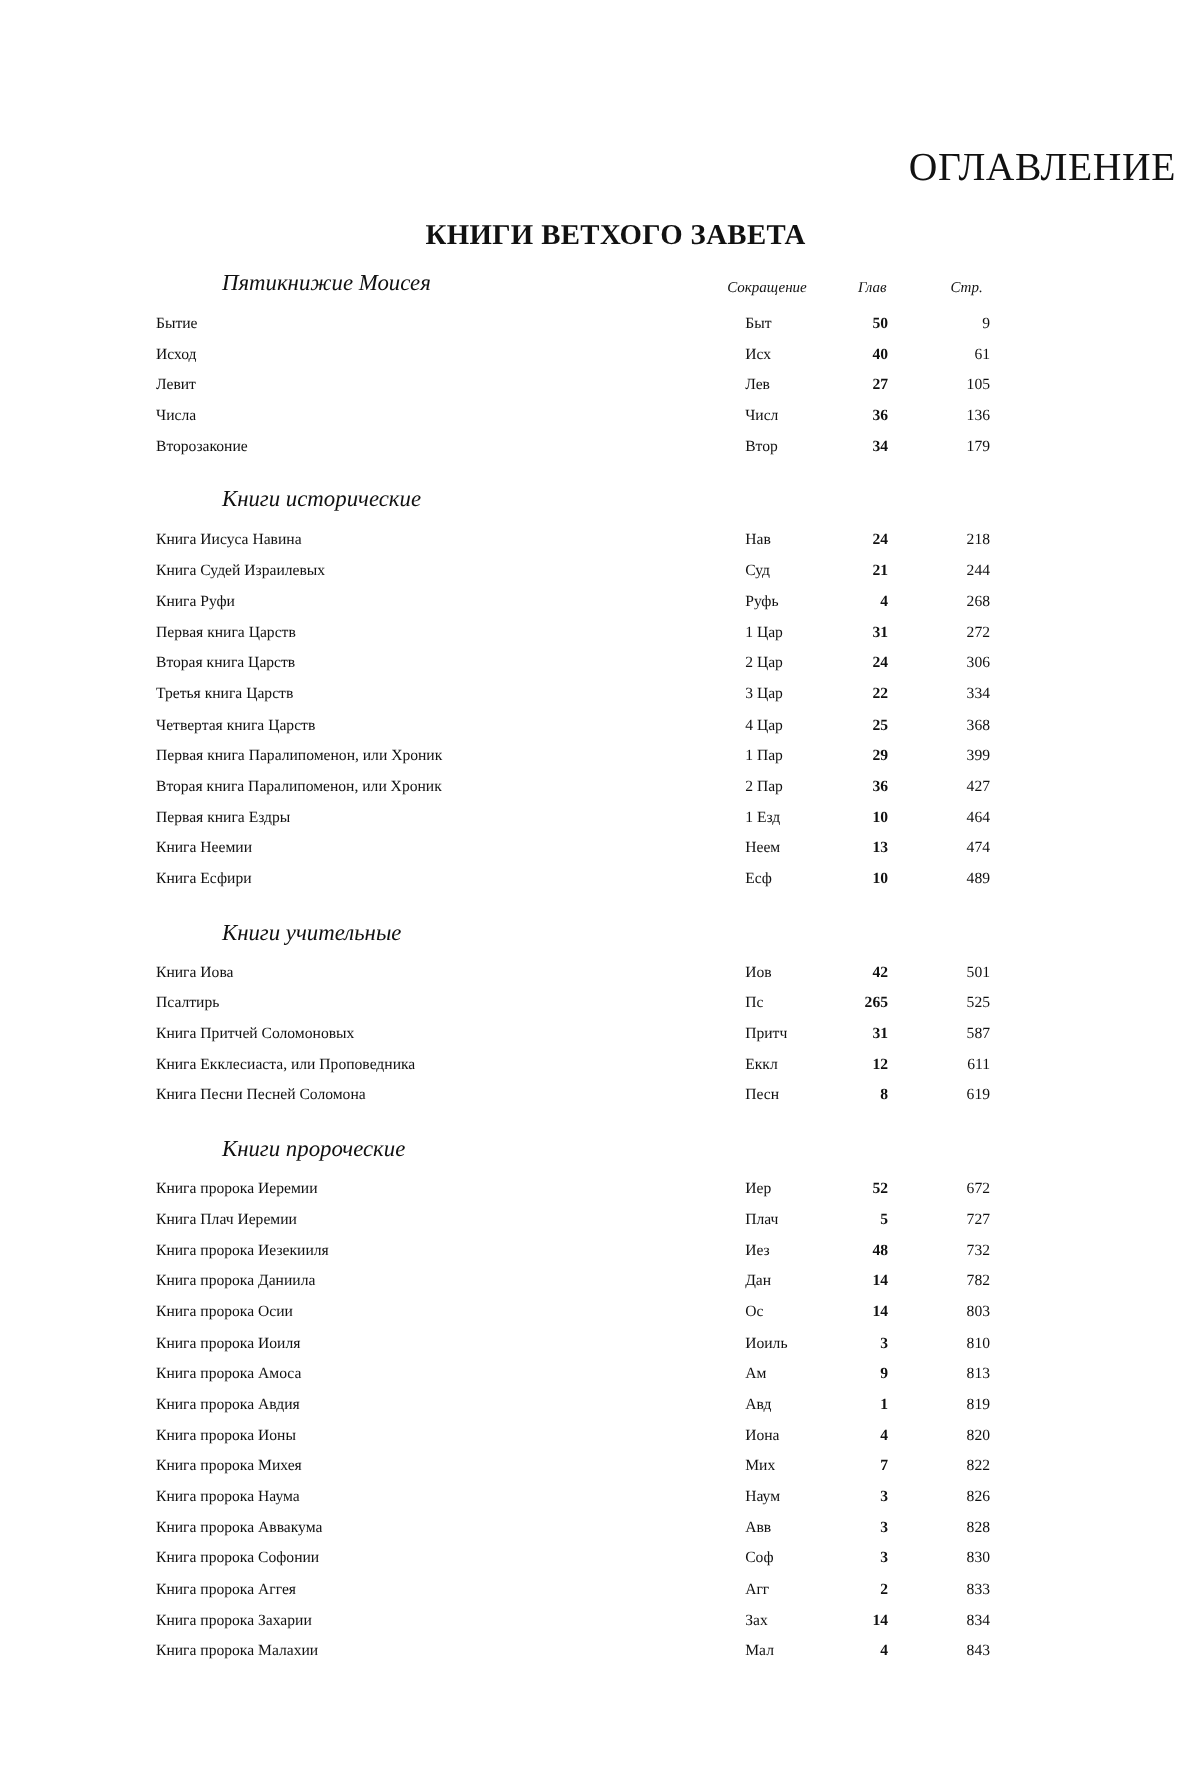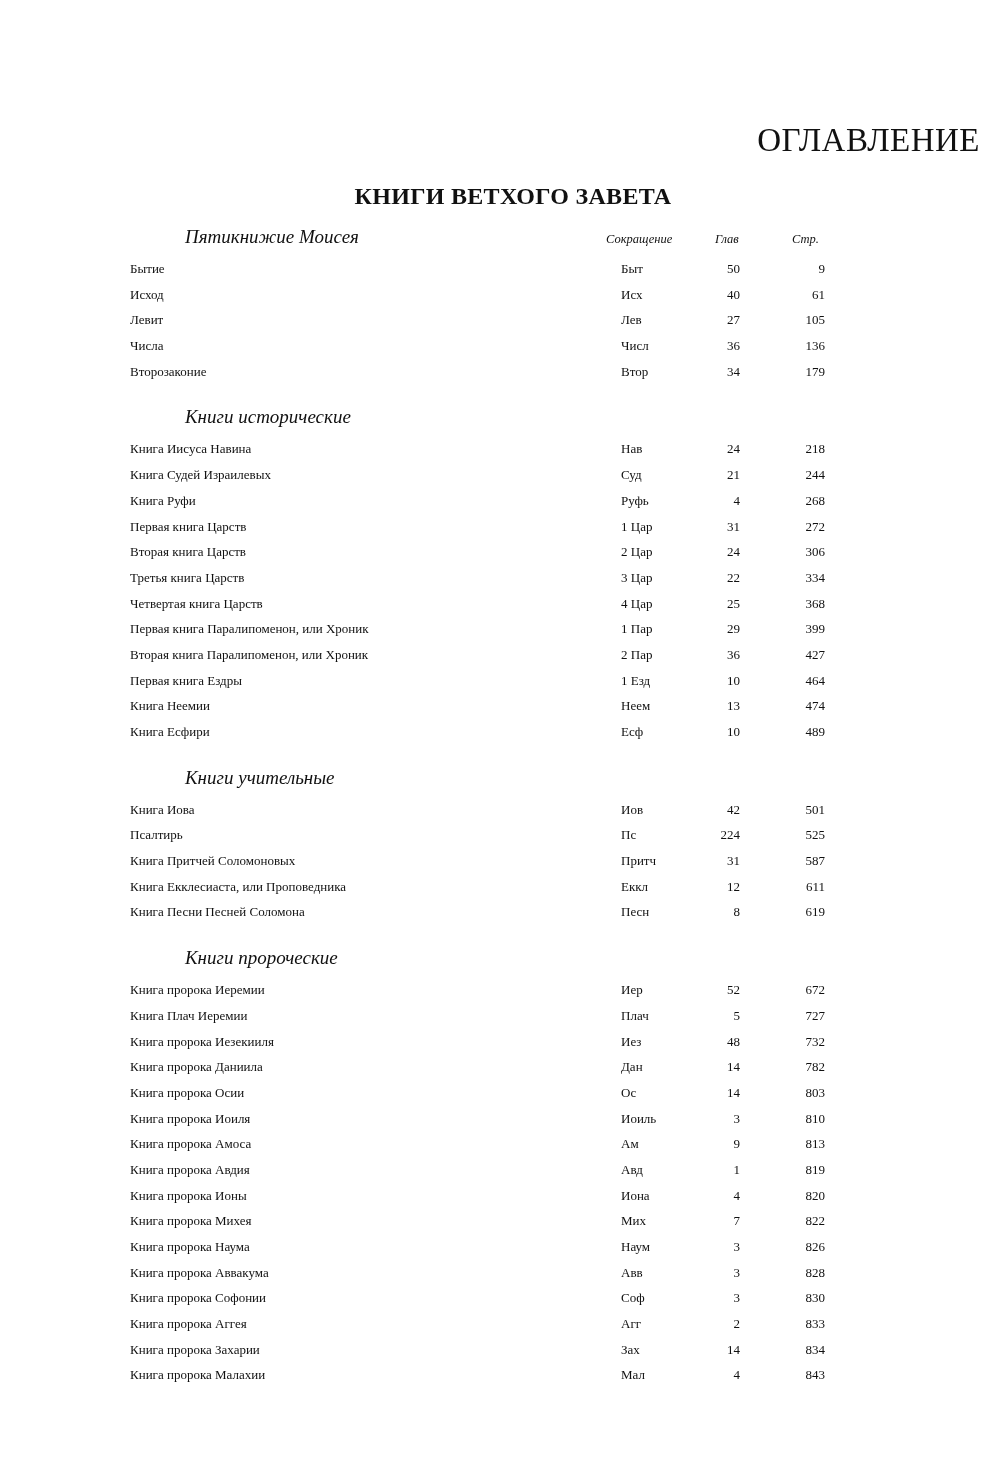--- a/index.html
+++ b/index.html
@@ -53,21 +53,21 @@
     .ch-page { position: absolute; left: 662px; }
     .row {
       position: relative;
       height: 25.7px;
       font-size: 13px;
       line-height: 25.7px;
       white-space: nowrap;
     }
     .c-title { position: absolute; left: 0; }
     .c-abbr { position: absolute; left: 491px; }
-    .c-chap { position: absolute; left: 560px; width: 50px; text-align: right; }
+    .c-chap { position: absolute; left: 560px; width: 50px; text-align: right; font-weight: bold; }
     .c-page { position: absolute; left: 640px; width: 55px; text-align: right; }
     .spacer { height: 20px; }
     .head-wrap { position: relative; height: 32px; }
     .head-wrap .group-title { position: absolute; left: 0; top: 2px; }
     .head-wrap .col-head { top: 8px; }
   </style>
 </head>
 <body>
 
 <h1 class="page-title">ОГЛАВЛЕНИЕ</h1>
@@ -197,21 +197,21 @@
       </div>
       <div class="row">
         <span class="c-title">Книга Иова</span>
         <span class="c-abbr">Иов</span>
         <span class="c-chap">42</span>
         <span class="c-page">501</span>
       </div>
       <div class="row">
         <span class="c-title">Псалтирь</span>
         <span class="c-abbr">Пс</span>
-        <span class="c-chap">224</span>
+        <span class="c-chap">265</span>
         <span class="c-page">525</span>
       </div>
       <div class="row">
         <span class="c-title">Книга Притчей Соломоновых</span>
         <span class="c-abbr">Притч</span>
         <span class="c-chap">31</span>
         <span class="c-page">587</span>
       </div>
       <div class="row">
         <span class="c-title">Книга Екклесиаста, или Проповедника</span>

